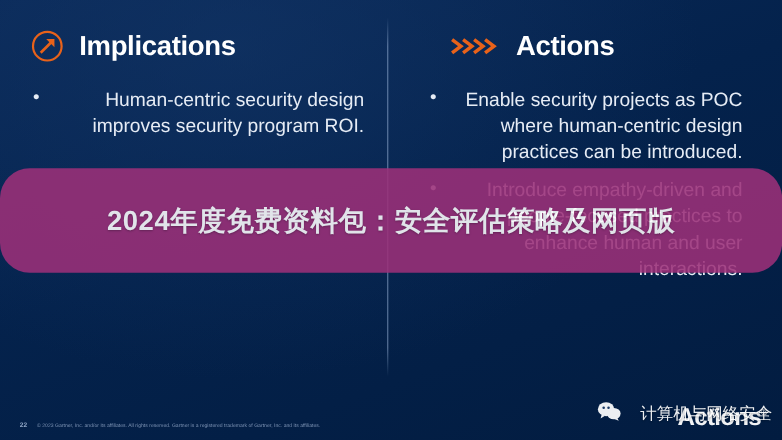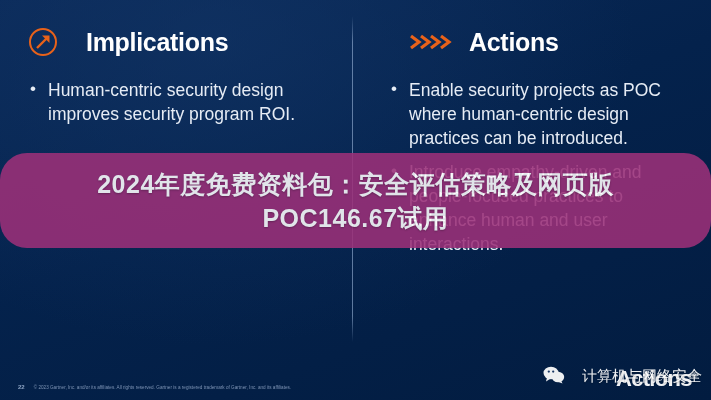--- a/index.html
+++ b/index.html
@@ -40,40 +40,41 @@
     left: 352px;
     top: 16px;
     width: 1px;
     height: 326px;
     background: linear-gradient(to bottom, rgba(170,195,230,0.0) 0%, rgba(170,195,230,0.55) 8%, rgba(170,195,230,0.55) 92%, rgba(170,195,230,0.0) 100%);
   }
 
   .section-head {
     display: flex;
     align-items: center;
-    gap: 28px;
+    gap: 14px;
     height: 40px;
     margin-bottom: 16px;
   }
   .section-title {
     color: #ffffff;
     font-size: 25px;
     font-weight: bold;
     letter-spacing: -0.3px;
     line-height: 1;
     white-space: nowrap;
   }
   #col-right .section-head { gap: 16px; margin-left: 24px; }
 
   .icon-wrap { display: flex; align-items: center; }
 
   ul.bullets {
     list-style: none;
     margin: 0;
     padding: 0;
+    text-align: right;
   }
   ul.bullets li {
     position: relative;
     color: #e6ecf5;
     font-size: 17.5px;
     line-height: 24px;
     padding-left: 20px;
     margin-bottom: 10px;
   }
   ul.bullets li::before {
@@ -195,21 +196,20 @@
     </div>
 
     <ul class="bullets">
       <li>Enable security projects as POC where human-centric design practices can be introduced.</li>
       <li>Introduce empathy-driven and people-focused practices to enhance human and user interactions.</li>
     </ul>
   </div>
 
   <div id="promo-banner">
     <div class="promo-line">2024年度免费资料包：安全评估策略及网页版</div>
-    <div class="promo-line">POC146.67试用</div>
   </div>
 
   <div id="footer-copyright">
     <span class="page-no">22</span>
     <span>© 2023 Gartner, Inc. and/or its affiliates. All rights reserved. Gartner is a registered trademark of Gartner, Inc. and its affiliates.</span>
   </div>
 
   <div id="gartner-logo">
     <span>Actions</span><span class="reg">®</span>
   </div>

